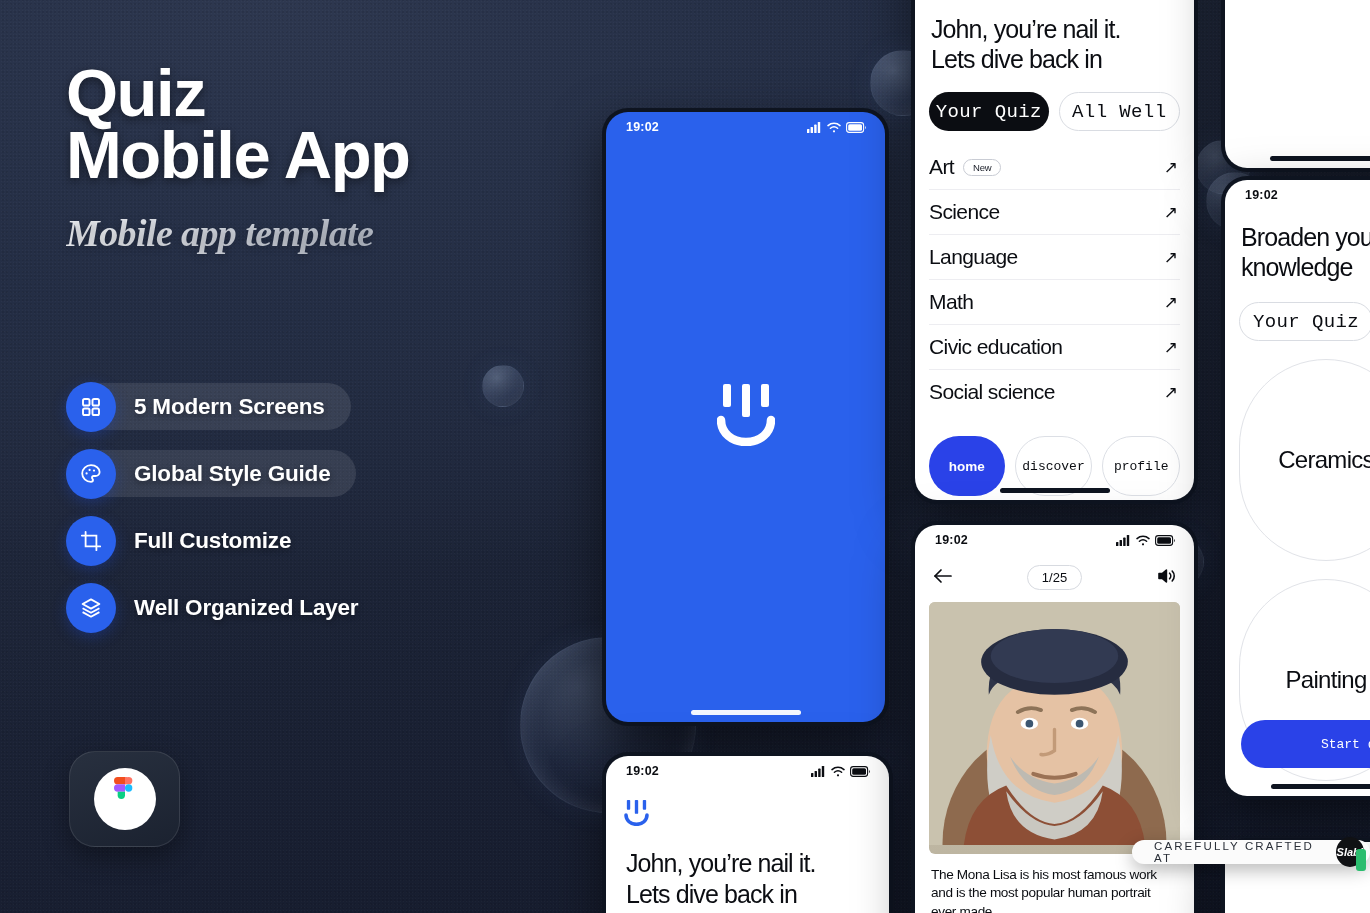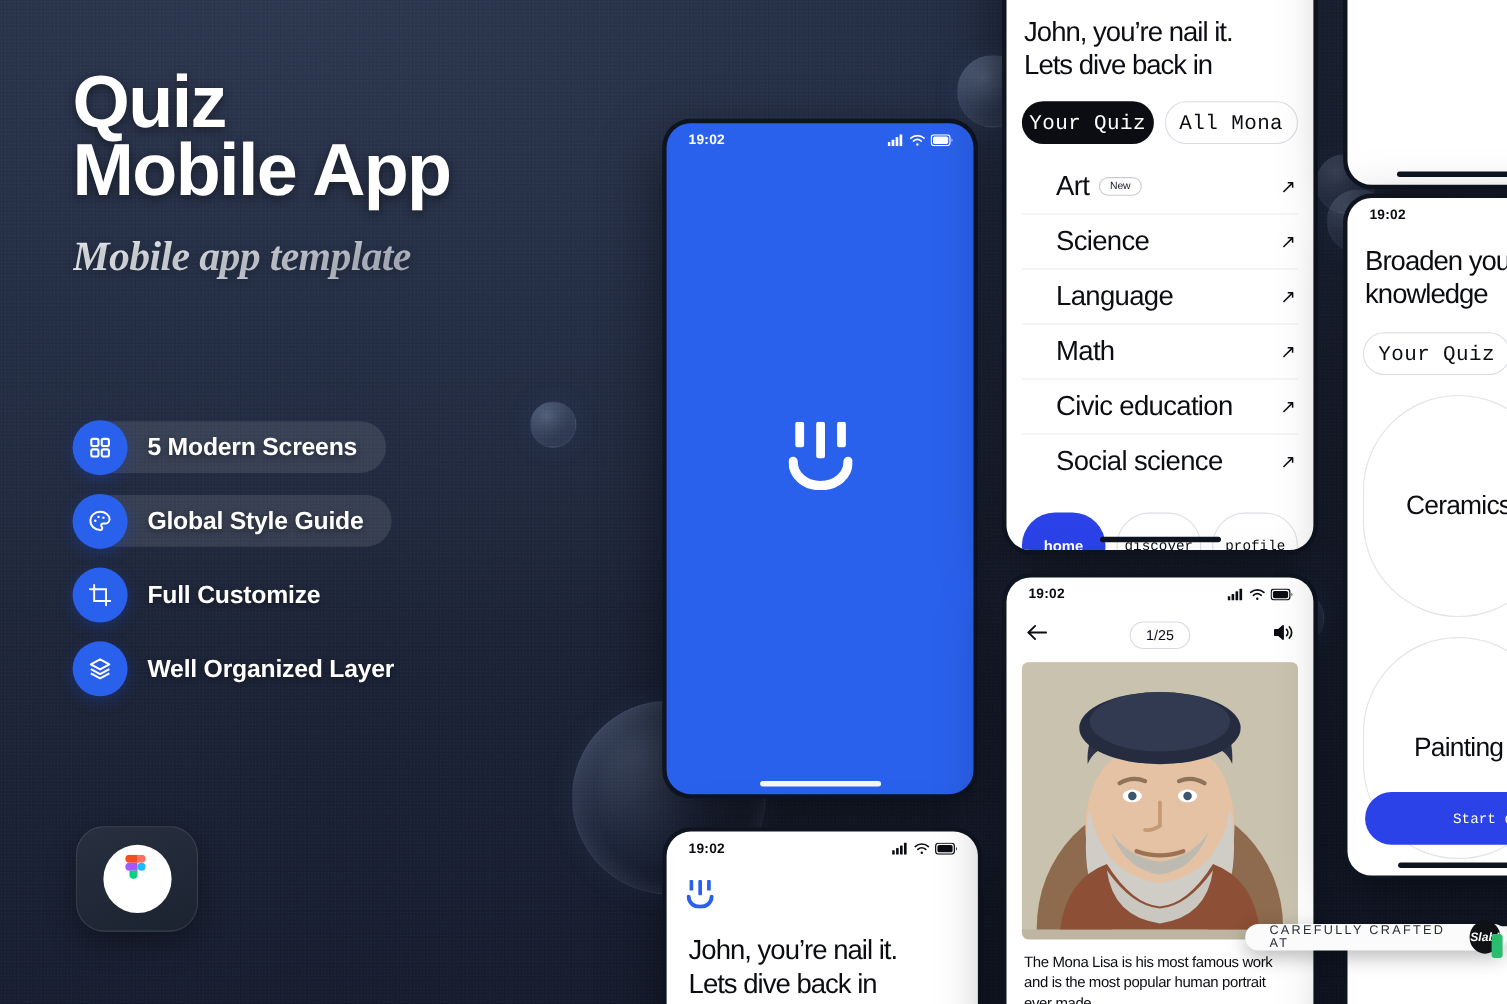--- a/index.html
+++ b/index.html
@@ -136,21 +136,21 @@
     display: flex; align-items: center; justify-content: center;
     font-family: "Liberation Mono", monospace; font-size: 19px; letter-spacing: .4px;
   }
   .seg.on { background: #0b0d12; color: #fff; }
   .seg.off { border: 1px solid #d9dce2; color: #0b0d12; }
   .cat-list { margin: 14px 14px 0; }
   .cat {
     display: flex; align-items: center; gap: 9px;
     padding: 10px 2px 10px 0; border-bottom: 1px solid #ededf1;
   }
-  .cat-name { font-size: 25px; letter-spacing: -.6px; color: #0b0d12; margin-left: 31px; }
+  .cat-name { font-size: 21px; letter-spacing: -.6px; color: #0b0d12; }
   .badge-new {
     border: 1px solid #c9ccd4; border-radius: 12px; padding: 2px 9px;
     font-size: 9.5px; color: #20242e; letter-spacing: -.2px;
   }
   .cat-arrow { margin-left: auto; font-size: 17px; color: #0b0d12; line-height: 1; }
   .navbar { display: flex; gap: 10px; margin: 22px 14px 0; }
   .nav-pill {
     flex: 1; height: 60px; border-radius: 32px;
     display: flex; align-items: center; justify-content: center;
     font-family: "Liberation Mono", monospace; font-size: 13px;
@@ -377,21 +377,21 @@
 
   <div class="phone" id="phone-home">
     <div class="screen">
       <div id="home-h" style="margin-top:96px">
         <div>John, you’re nail it.</div>
         <div>Lets dive back in</div>
       </div>
 
       <div class="seg-row">
         <div class="seg on">Your Quiz</div>
-        <div class="seg off">All Mona</div>
+        <div class="seg off">All Well</div>
       </div>
 
       <div class="cat-list">
         <div class="cat">
           <span class="cat-name">Art</span>
           <span class="badge-new">New</span>
           <span class="cat-arrow">↗</span>
         </div>
         <div class="cat">
           <span class="cat-name">Science</span>

